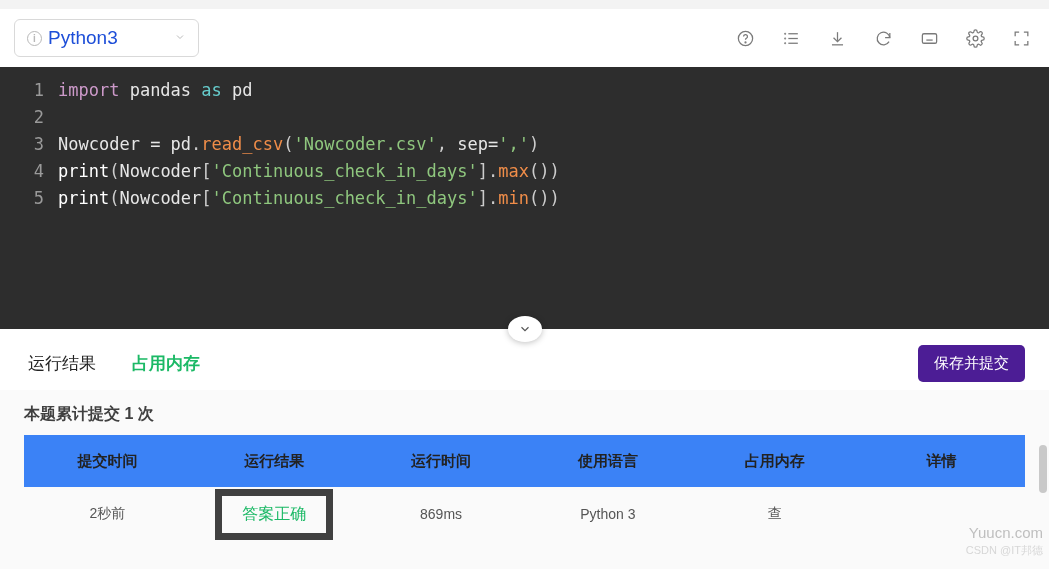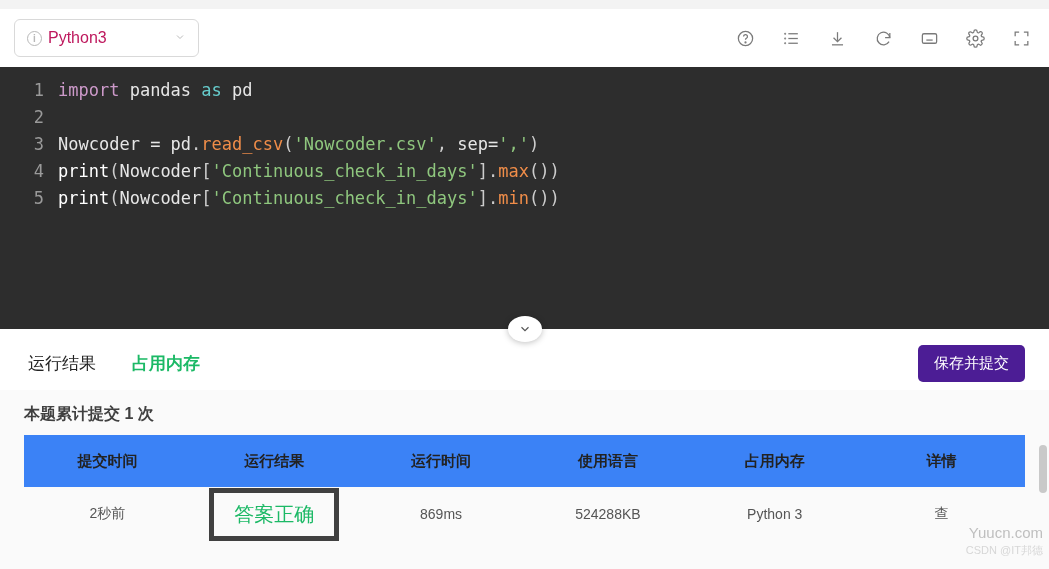--- a/index.html
+++ b/index.html
@@ -1,21 +1,21 @@
 <!DOCTYPE html>
 <html><head>
   <meta charset="utf-8">
   <style>
     * { box-sizing: border-box; margin: 0; padding: 0; }
     body { font-family: -apple-system, "Helvetica Neue", Arial, "PingFang SC", "Microsoft YaHei", sans-serif; background: #fafafa; width: 1049px; height: 569px; overflow: hidden; position: relative; }
     .topbar-bg { height: 9px; background: #f3f3f3; }
     .toolbar { display: flex; align-items: center; justify-content: space-between; padding: 10px 18px 10px 14px; background: #fff; }
     .lang-select { display: flex; align-items: center; gap: 6px; width: 185px; height: 38px; border: 1px solid #d9d9d9; border-radius: 6px; padding: 0 12px; cursor: pointer; }
     .lang-select .info-ic { width: 15px; height: 15px; border: 1.4px solid #b8b8b8; border-radius: 50%; display: flex; align-items: center; justify-content: center; color: #b8b8b8; font-size: 10px; font-weight: 600; }
-    .lang-select .txt { flex: 1; color: #be185d; font-size: 16px; }
+    .lang-select .txt { flex: 1; color: #1d4ed8; font-size: 19px; }
     .lang-select .chev { color: #bbb; }
     .tool-icons { display: flex; align-items: center; gap: 26px; color: #7a7a7a; }
     .tool-icons .ic { width: 20px; height: 20px; display: flex; align-items: center; justify-content: center; cursor: pointer; }
     .tool-icons svg { width: 19px; height: 19px; stroke: #7a7a7a; fill: none; stroke-width: 1.6; }
     .editor { background: #2d2d2d; padding: 10px 0 0 0; height: 262px; position: relative; }
     .code-line { display: flex; font-family: "Consolas", "Menlo", monospace; font-size: 17px; line-height: 27px; }
     .gutter { width: 58px; text-align: right; padding-right: 14px; color: #9a9a9a; user-select: none; }
     .code { white-space: pre; }
     .t-kw { color: #cc99c9; }
     .t-kw2 { color: #66cccc; }
@@ -30,21 +30,21 @@
     .result-bar { display: flex; align-items: center; justify-content: space-between; padding: 16px 24px 8px 24px; background: #fff; }
     .tab-group { display: flex; gap: 28px; font-size: 17px; align-items: center; }
     .tab-item { color: #222; cursor: pointer; padding: 6px 4px; }
     .tab-item.active { color: #1cb966; font-weight: 600; }
     .submit-btn { background: #4c1d95; color: #fff; border: none; border-radius: 5px; padding: 9px 16px; font-size: 15px; cursor: pointer; }
     .summary { padding: 14px 24px 10px 24px; font-size: 16px; color: #404040; font-weight: 700; }
     .table { padding: 0 24px; }
     .thead, .trow { display: grid; grid-template-columns: 1fr 1fr 1fr 1fr 1fr 1fr; align-items: center; text-align: center; }
     .thead { background: #3b82f6; height: 52px; font-size: 15px; font-weight: 600; color: #222; }
     .trow { height: 54px; font-size: 14px; color: #555; }
-    .status-box { display: inline-block; border: 5px solid #404040; color: #1cb966; padding: 8px 20px; font-size: 20px; }
+    .status-box { display: inline-block; border: 7px solid #404040; color: #1cb966; padding: 8px 20px; font-size: 16px; }
     .scrollbar-v { position: absolute; right: 2px; top: 445px; width: 8px; height: 48px; background: #c9c9c9; border-radius: 4px; }
     .watermark { position: absolute; right: 6px; bottom: 12px; font-size: 15px; color: #bfbfbf; line-height: 1.3; text-align: right; pointer-events: none; }
     .watermark .wm2 { font-size: 11px; color: #d7d7d7; }
   </style>
 </head>
 <body>
 
 <div class="topbar-bg"></div>
 
 <div class="toolbar">
@@ -158,21 +158,20 @@
     <div>运行结果</div>
     <div>运行时间</div>
     <div>使用语言</div>
     <div>占用内存</div>
     <div>详情</div>
   </div>
   <div class="trow">
     <div>2秒前</div>
     <div><span class="status-box">答案正确</span></div>
     <div>869ms</div>
-    <div>524288KB</div>
     <div>Python 3</div>
     <div>查</div>
   </div>
 </div>
 
 <div class="scrollbar-v"></div>
 
 <div class="watermark">
   <div>Yuucn.com</div>
   <div class="wm2">CSDN @IT邦德</div>

